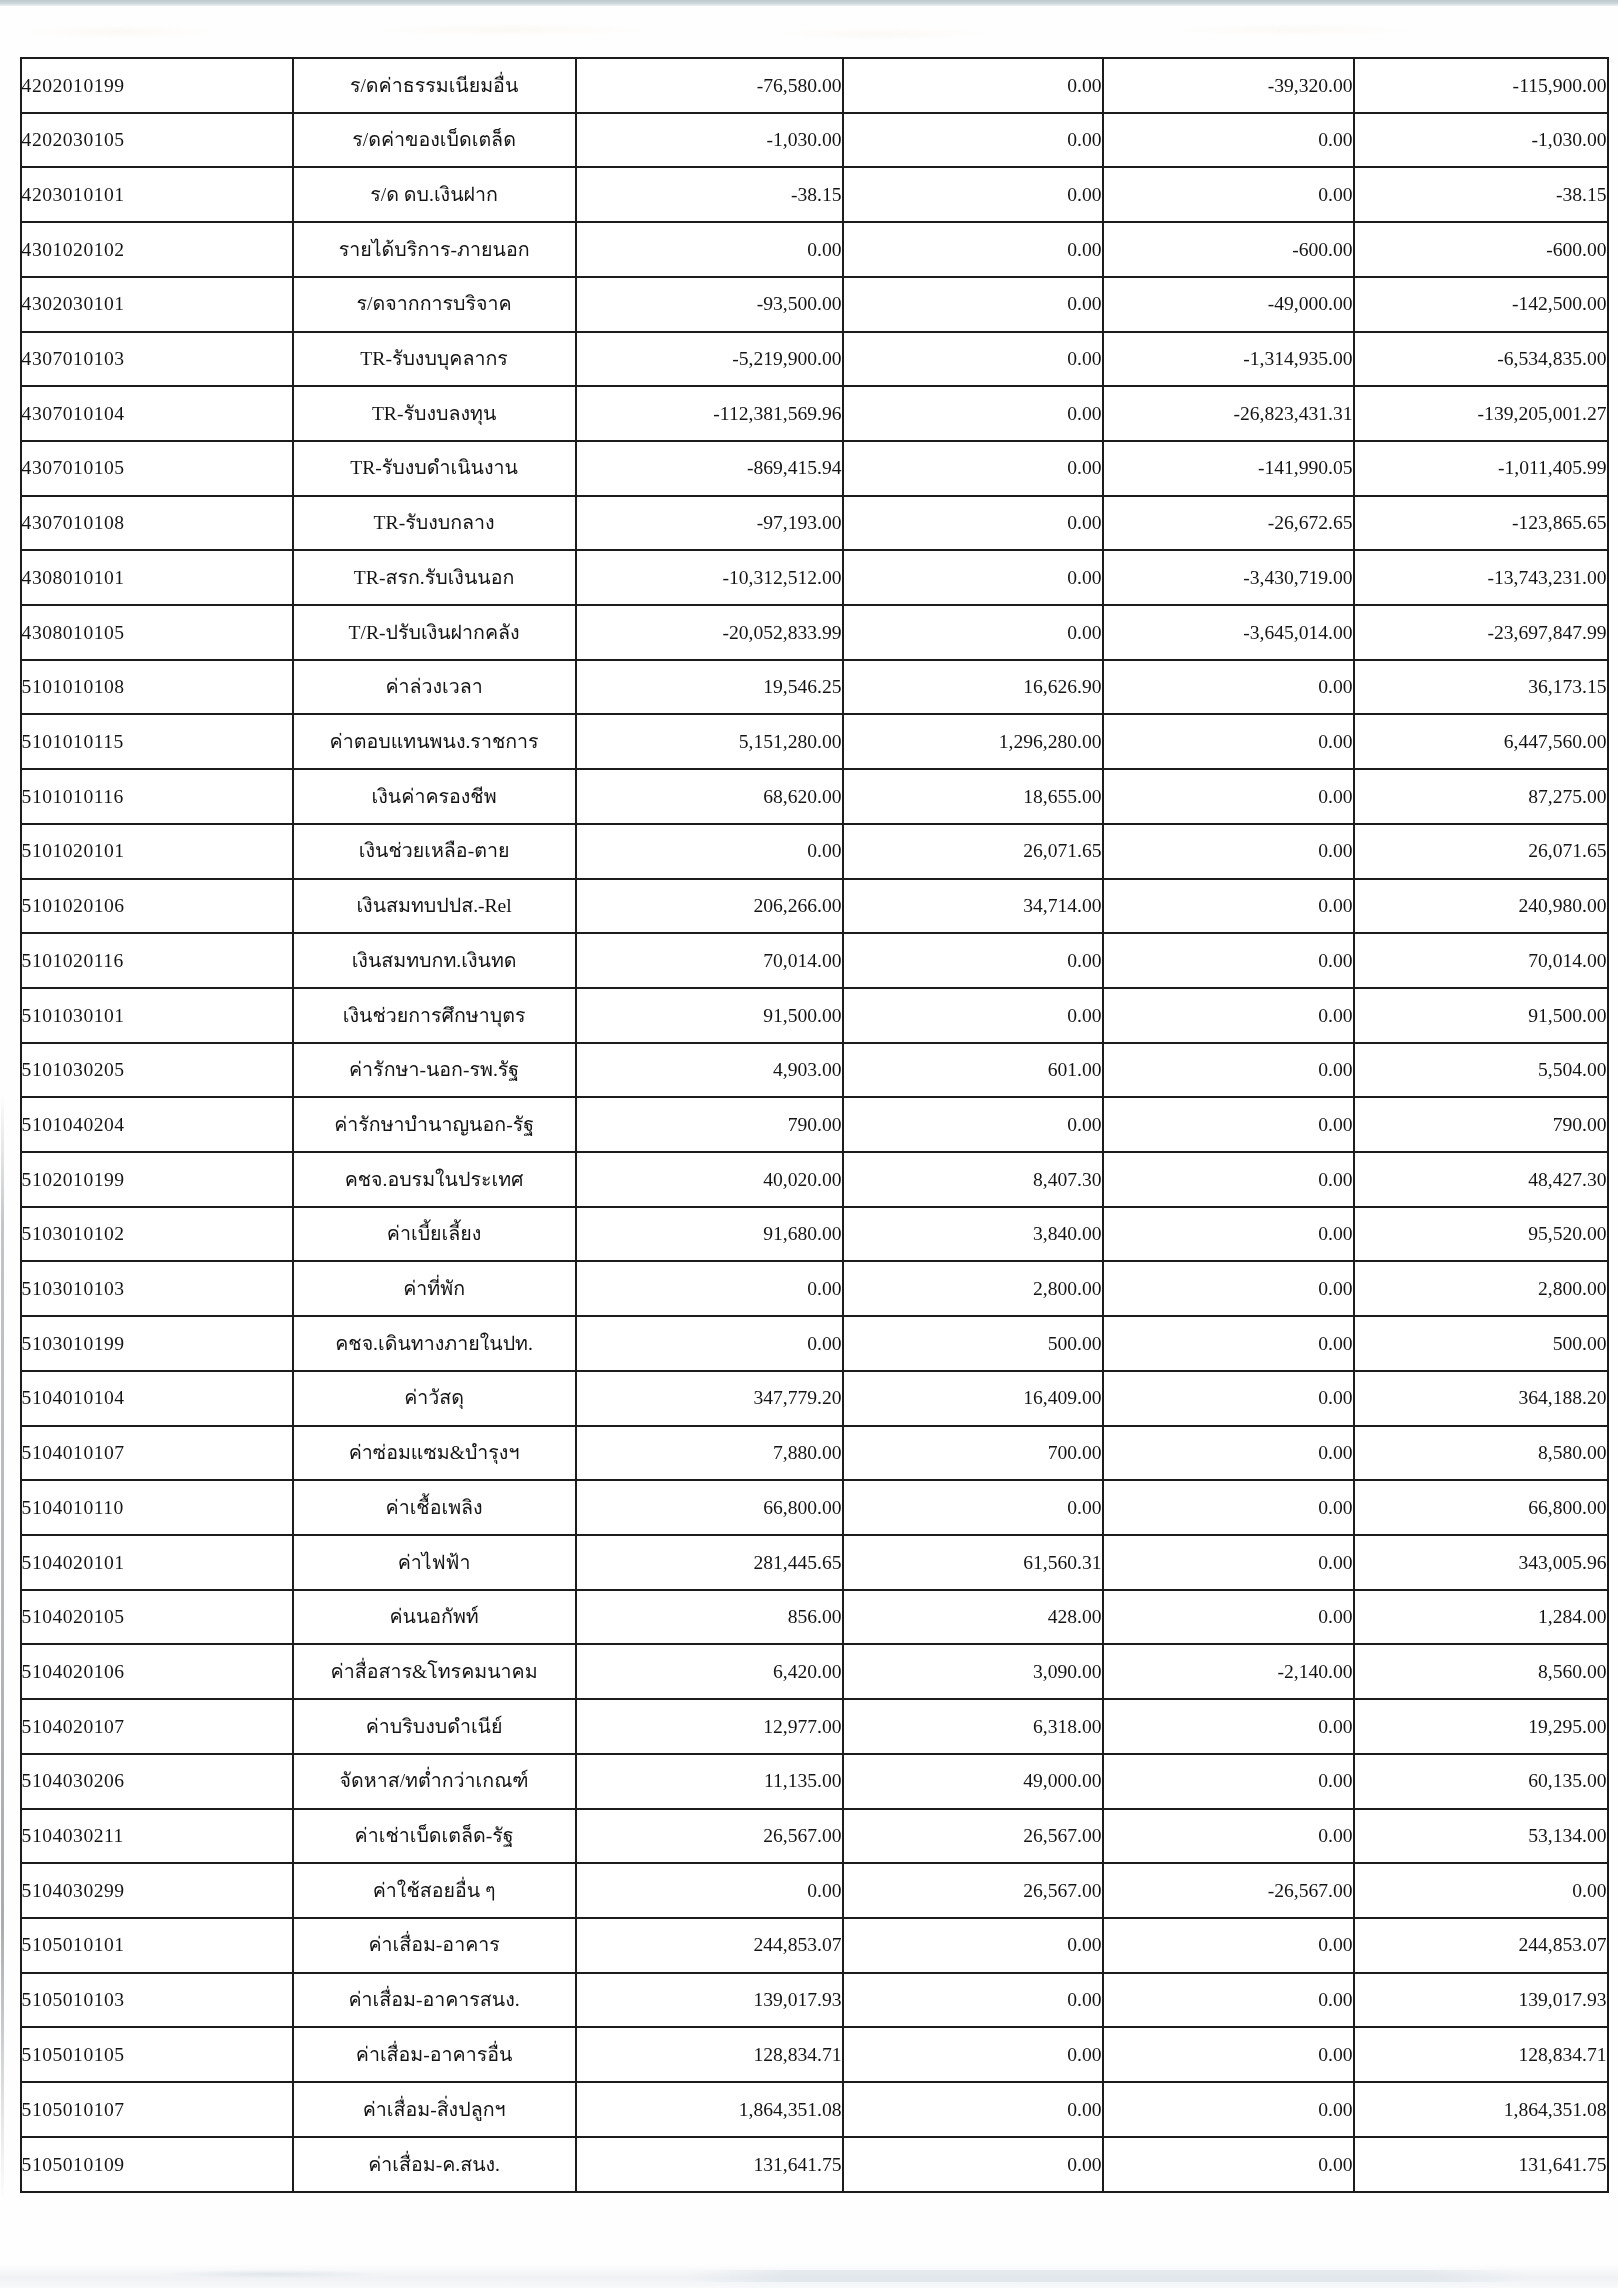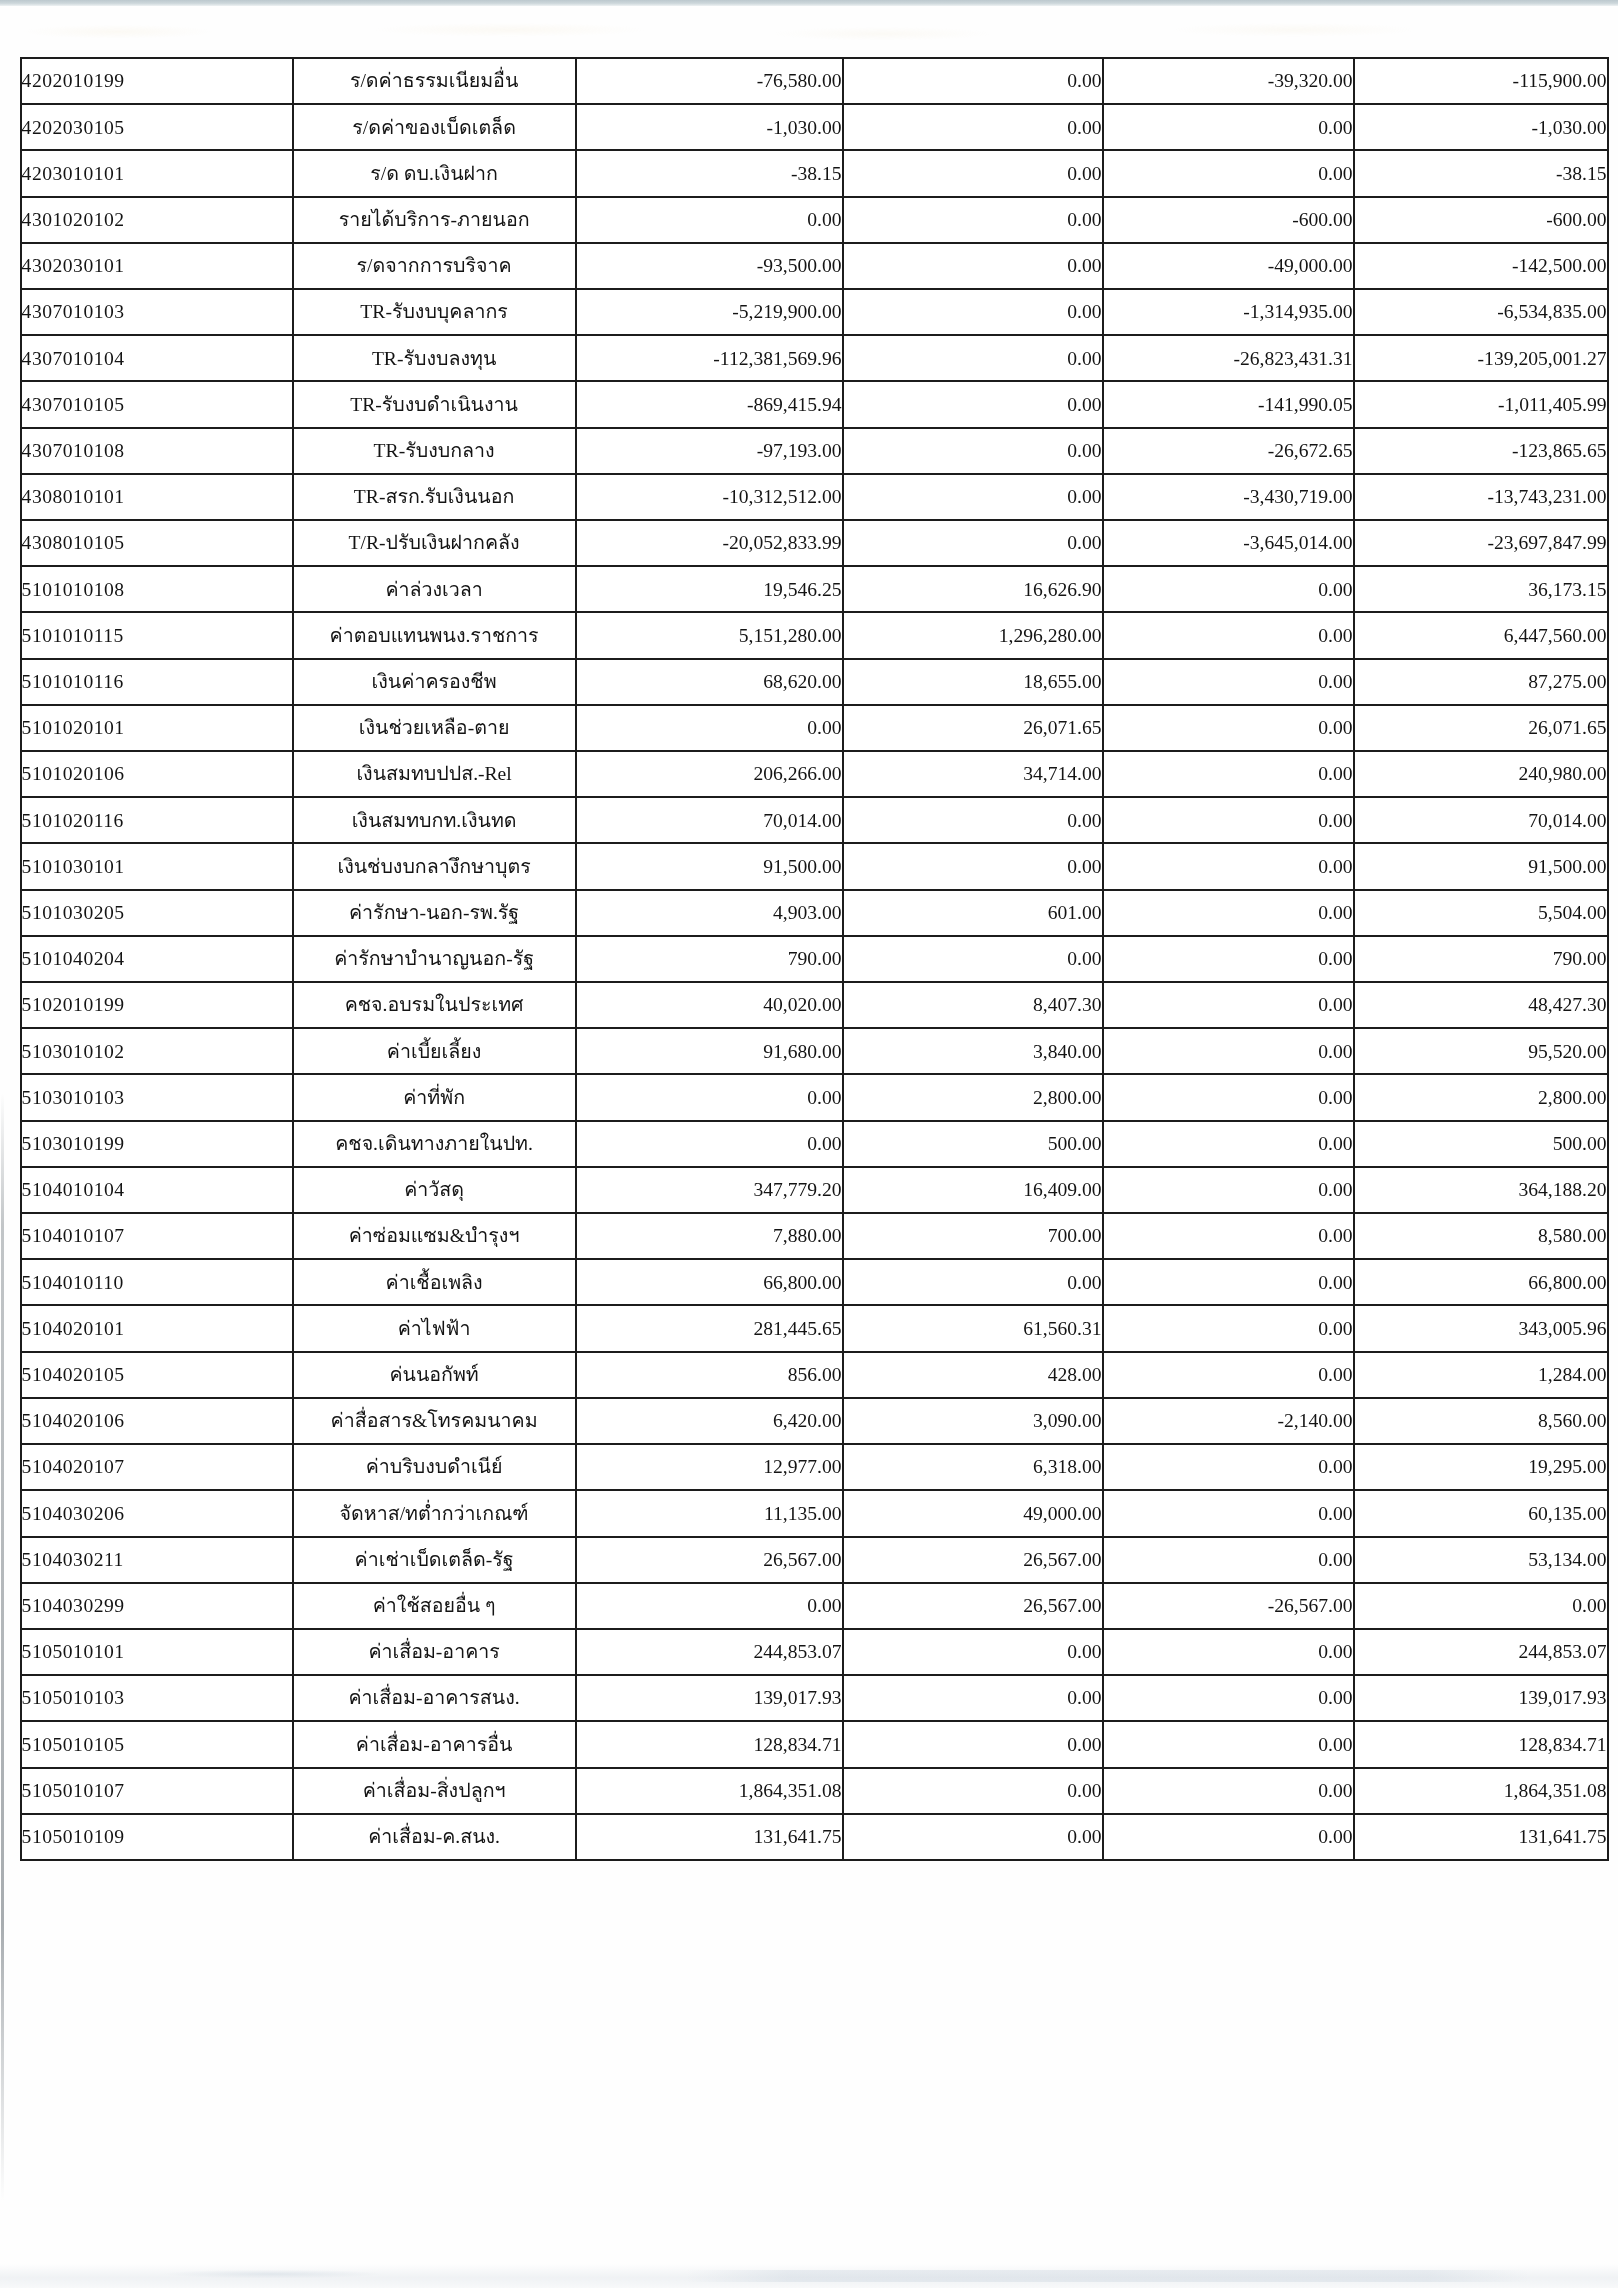--- a/index.html
+++ b/index.html
@@ -37,21 +37,21 @@
     position:absolute;left:125px;top:2268px;width:294px;height:11.8px;opacity:.22;
     background:radial-gradient(147px 5.9px at 50% 50%,#9fb2c4 0%,transparent 75%);
   }
   .scan-bottom-smudge3{
     position:absolute;left:686px;top:2270px;width:843px;height:11.8px;opacity:.2;
     background:linear-gradient(to right,transparent,#a7b8c9 12%,#a7b8c9 88%,transparent);
   }
 
   table.acct{
     position:absolute;left:19.6px;top:57px;
-    width:1586px;height:1804px;
+    width:1586px;height:2136px;
     border-collapse:collapse;table-layout:fixed;
     background:#fff;
     padding-left:32px;
   }
   table.acct{border:2.9px solid #1a1a1a;}
   table.acct td{
     border:2px solid #1c1c1c;
     padding:0;vertical-align:middle;
     color:#141414;
     font-size:19.6px;line-height:1;
@@ -210,21 +210,21 @@
         <tr>
     <td class="code">5101020116</td>
     <td class="name">เงินสมทบกท.เงินทด</td>
     <td class="amt">70,014.00</td>
     <td class="amt">0.00</td>
     <td class="amt">0.00</td>
     <td class="amt">70,014.00</td>
   </tr>
         <tr>
     <td class="code">5101030101</td>
-    <td class="name">เงินช่บงบกลางึกษาบุตร</td>
+    <td class="name">เงินช่วยการศึกษาบุตร</td>
     <td class="amt">91,500.00</td>
     <td class="amt">0.00</td>
     <td class="amt">0.00</td>
     <td class="amt">91,500.00</td>
   </tr>
         <tr>
     <td class="code">5101030205</td>
     <td class="name">ค่ารักษา-นอก-รพ.รัฐ</td>
     <td class="amt">4,903.00</td>
     <td class="amt">601.00</td>

